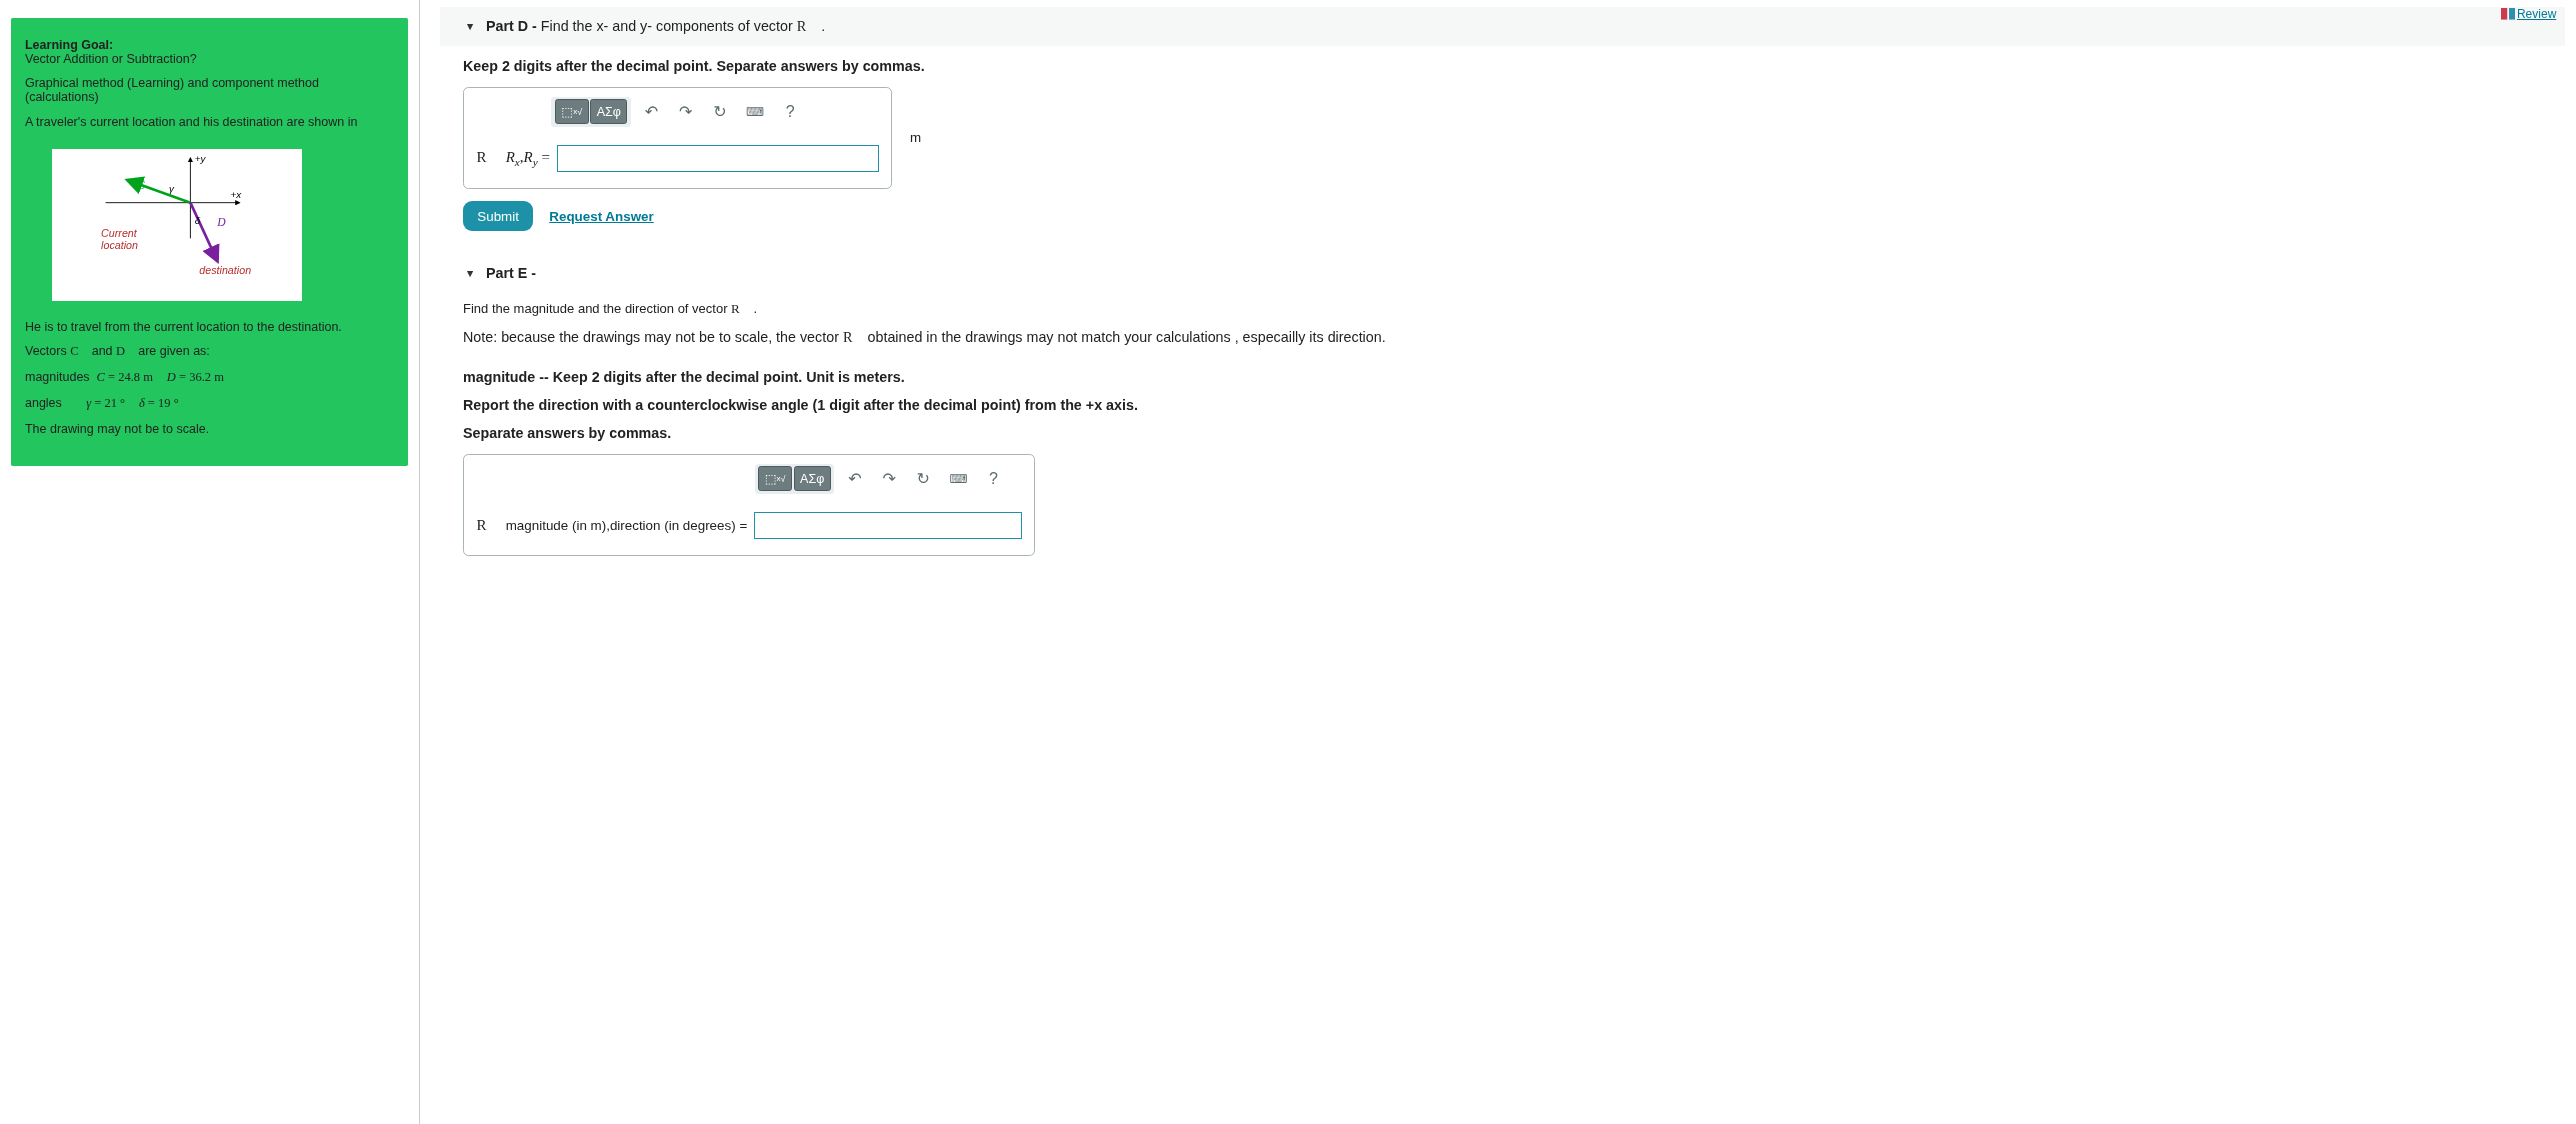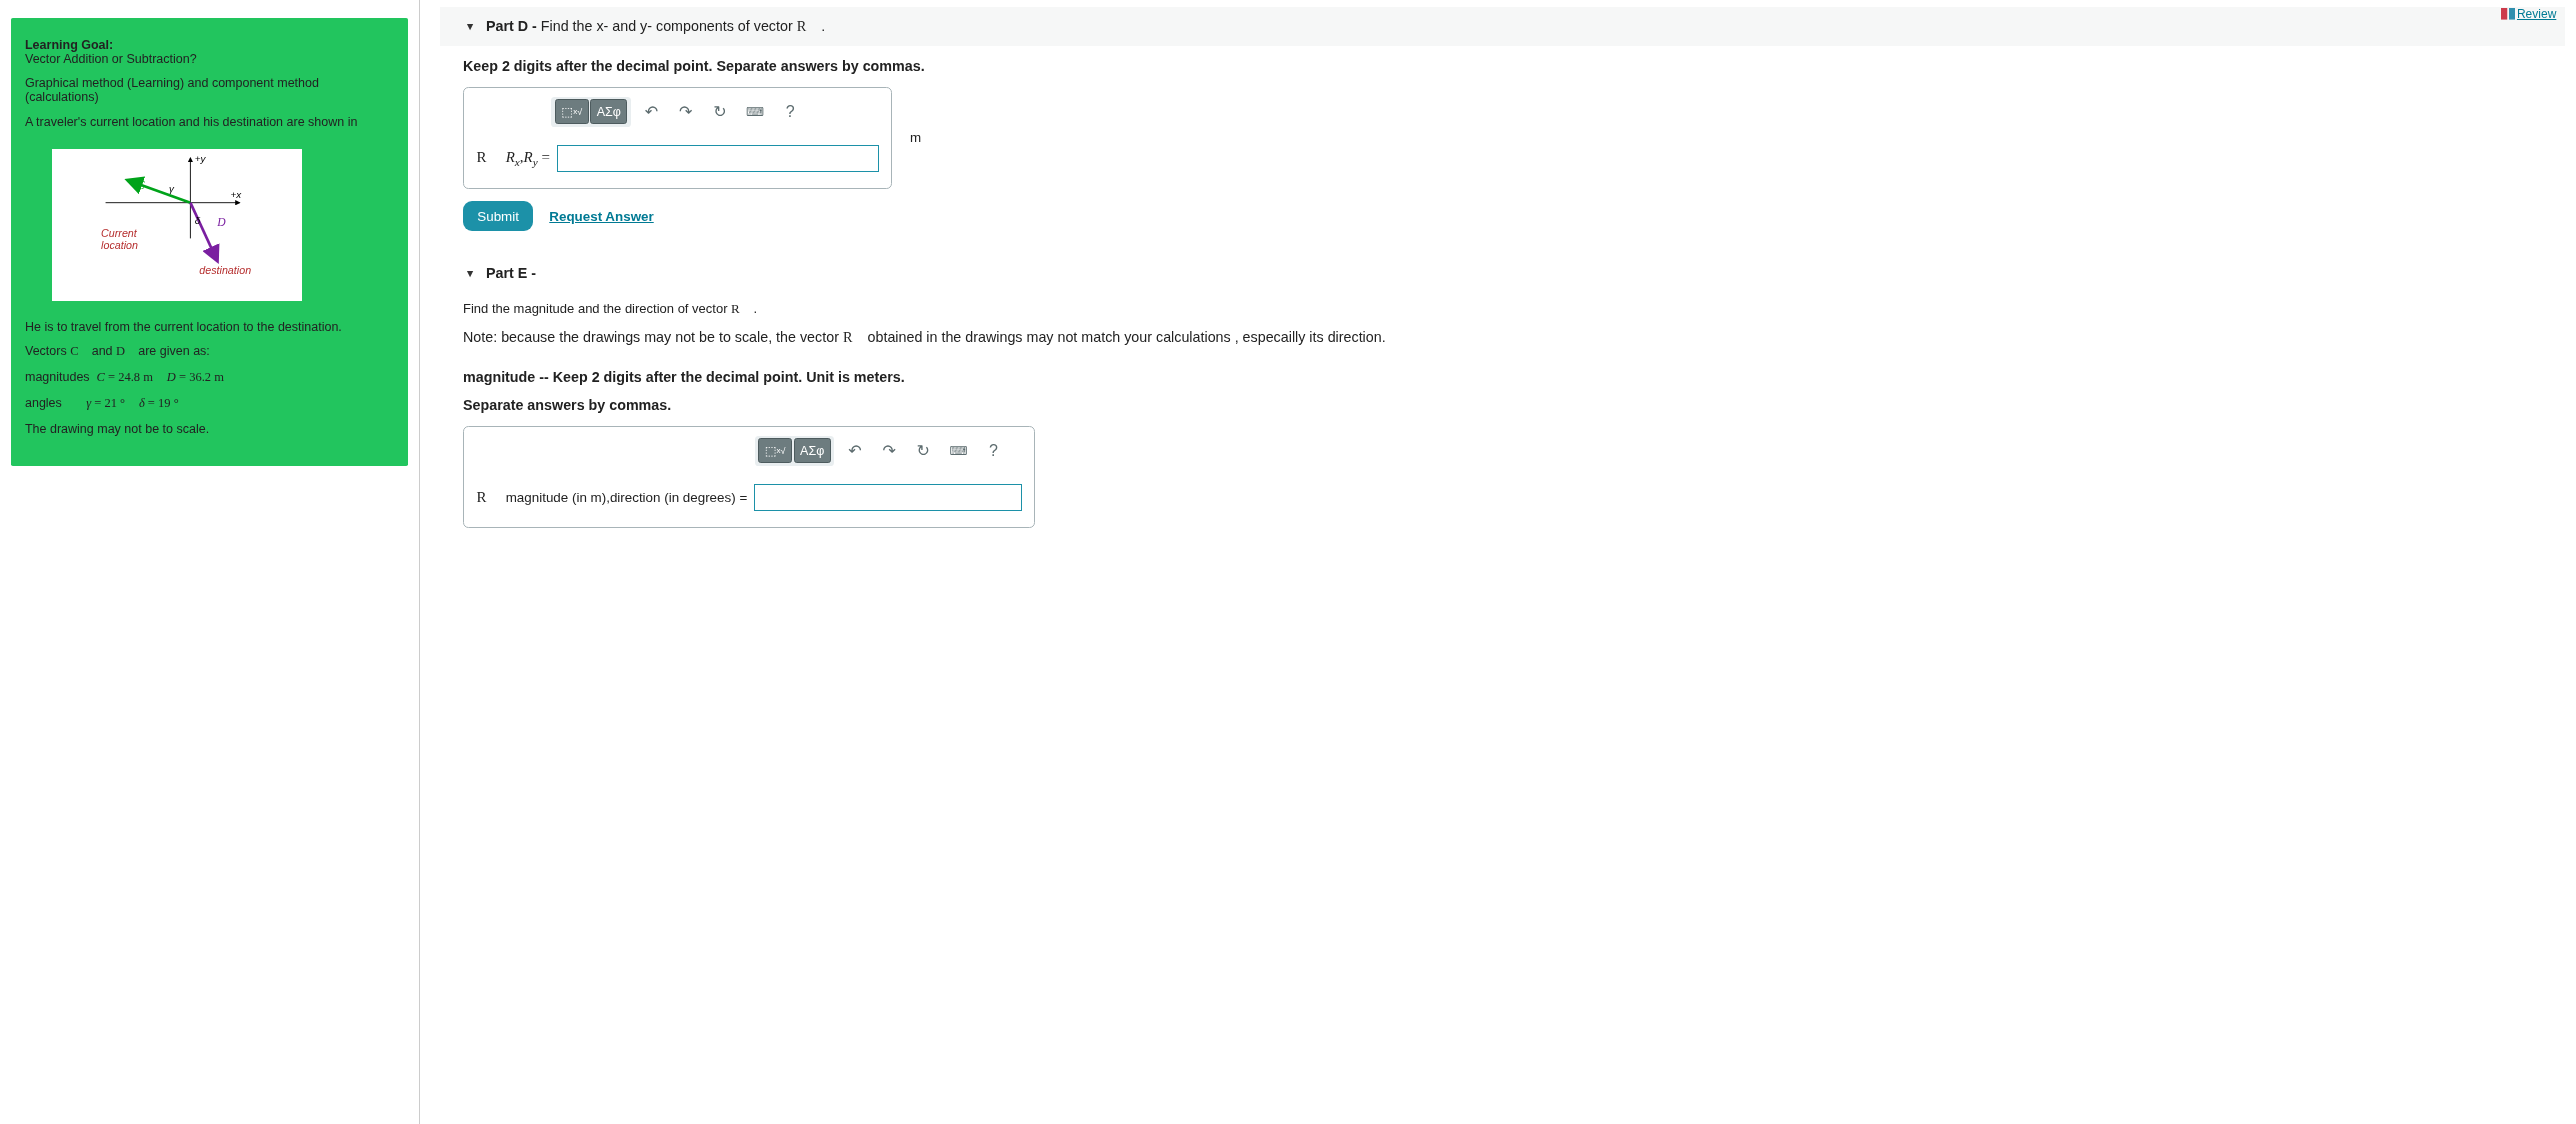--- a/index.html
+++ b/index.html
@@ -278,20 +278,21 @@
     <b>Part E - </b>
   </div>
   <div class="right-block">
     <div class="part-e-sub">
       <span>Find the magnitude and the direction of vector </span><span class="serifn">R⃗</span><span> .</span>
     </div>
     <div class="note-txt">
       <span>Note: because the drawings may not be to scale, the vector </span><span class="serifn">R⃗</span><span>  obtained in the drawings may not match your calculations , especailly its direction.</span>
     </div>
     <div class="instr-sub">magnitude -- Keep 2 digits after the decimal point. Unit is meters.</div>
+    <div class="instr-sub">Report the direction with a counterclockwise angle (1 digit after the decimal point) from the +x axis.</div>
     <div class="instr-sub" style="margin-bottom:12.5px">Separate answers by commas.</div>
 
     <div class="answer-box-outer wide">
       <div class="tool-row">
         <div class="tool-group">
           <button class="tool-btn">
               <span>⬚</span>
               <sup style="font-size:8px">x</sup>
               <span style="font-size:9px">√</span>
             </button>

